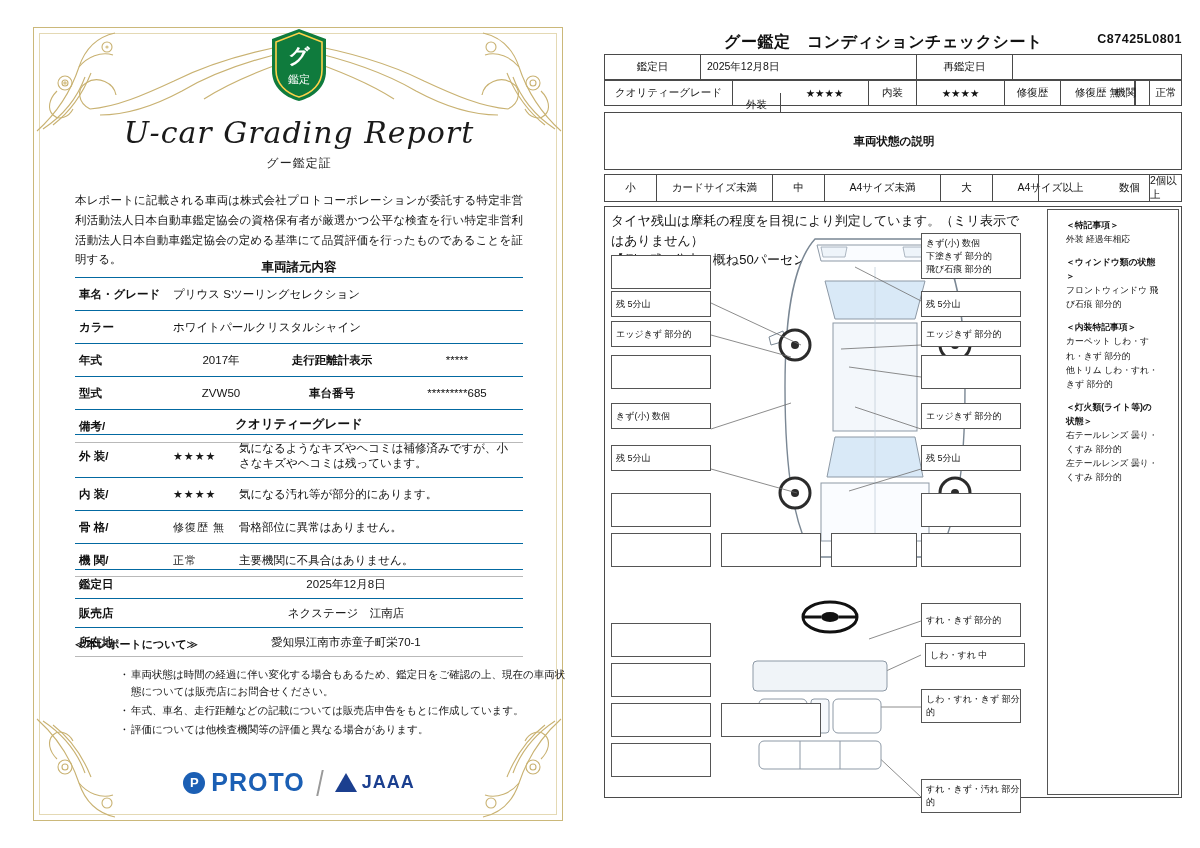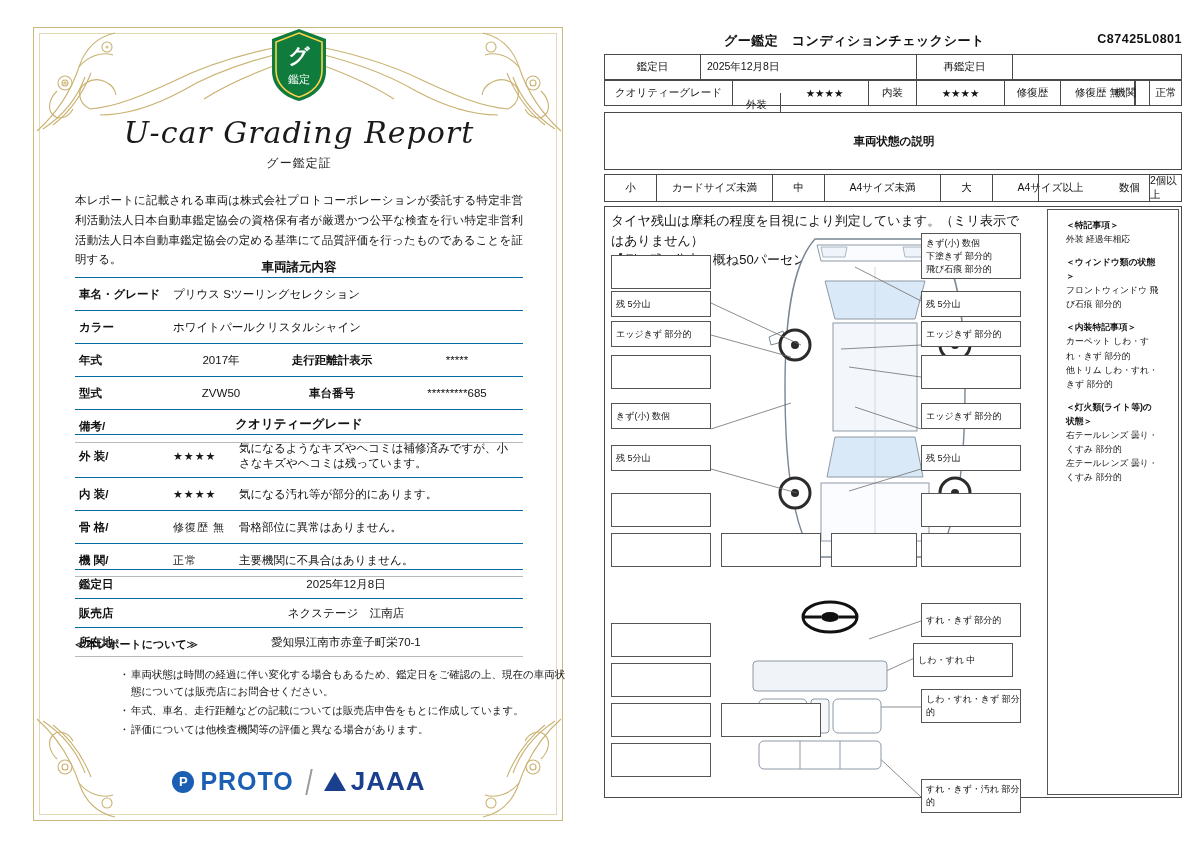--- a/index.html
+++ b/index.html
@@ -88,25 +88,25 @@
   .notes li{margin-bottom:2px;list-style:none;position:relative;padding-left:12px;}
   .notes li:before{content:"・";position:absolute;left:0;top:0;}
 
   .logos{position:absolute;left:0;right:0;bottom:44px;display:flex;justify-content:center;align-items:center;gap:14px;}
   .proto{display:flex;align-items:center;gap:6px;}
   .proto-mark{width:22px;height:22px;border-radius:50%;background:#1b5fb4;color:#fff;font-size:13px;font-weight:bold;display:flex;align-items:center;justify-content:center;}
   .proto-txt{font-size:25px;font-weight:bold;color:#1b5fb4;letter-spacing:1px;font-family:"Liberation Sans",sans-serif;}
   .logo-div{width:2px;height:26px;background:#9a9a9a;transform:skewX(-12deg);}
   .jaaa{display:flex;align-items:center;gap:5px;}
   .jaaa-mark{width:0;height:0;border-left:11px solid transparent;border-right:11px solid transparent;border-bottom:19px solid #1b3f8f;}
-  .jaaa-txt{font-size:26px;font-weight:bold;color:#1b3f8f;letter-spacing:1px;}
+  .jaaa-txt{font-size:18px;font-weight:bold;color:#1b3f8f;letter-spacing:1px;}
 
   
   .sheet{position:absolute;left:604px;top:26px;width:578px;height:790px;}
-  .sheet-title{position:absolute;left:120px;top:6px;font-size:13px;font-weight:bold;color:#111;letter-spacing:.5px;}
+  .sheet-title{position:absolute;left:120px;top:6px;font-size:16px;font-weight:bold;color:#111;letter-spacing:.5px;}
   .sheet-code{position:absolute;right:0;top:6px;font-size:12.5px;font-weight:bold;color:#111;letter-spacing:.5px;}
 
   .box{position:absolute;border:1px solid #4a4a4a;box-sizing:border-box;background:#fff;}
   .cell{position:absolute;box-sizing:border-box;display:flex;align-items:center;font-size:10.5px;color:#111;}
   .cell.c{justify-content:center;}
   .cell.l{padding-left:6px;}
   .bdr{border-right:1px solid #4a4a4a;}
 
   .row1{top:28px;left:0;width:578px;height:26px;}
   .row2{top:54px;left:0;width:578px;height:26px;}
@@ -507,21 +507,21 @@
       </div>
       <div class="rbox" style="left:316px;top:84px;width:100px;height:26px;">残 5分山</div>
       <div class="rbox" style="left:316px;top:114px;width:100px;height:26px;">エッジきず 部分的</div>
       <div class="rbox" style="left:316px;top:148px;width:100px;height:34px;"></div>
       <div class="rbox" style="left:316px;top:196px;width:100px;height:26px;">エッジきず 部分的</div>
       <div class="rbox" style="left:316px;top:238px;width:100px;height:26px;">残 5分山</div>
       <div class="rbox" style="left:316px;top:286px;width:100px;height:34px;"></div>
       <div class="rbox" style="left:316px;top:326px;width:100px;height:34px;"></div>
 
       <div class="rbox" style="left:316px;top:396px;width:100px;height:34px;">すれ・きず 部分的</div>
-      <div class="rbox" style="left:308px;top:436px;width:100px;height:34px;">しわ・すれ 中</div>
+      <div class="rbox" style="left:320px;top:436px;width:100px;height:24px;">しわ・すれ 中</div>
       <div class="rbox" style="left:316px;top:482px;width:100px;height:34px;">しわ・すれ・きず 部分的</div>
       <div class="rbox" style="left:316px;top:572px;width:100px;height:34px;">すれ・きず・汚れ 部分的</div>
 
       <div class="sidebox" style="top:2px;height:586px;">
         <div class="blk">
           <div class="h">＜特記事項＞</div>
           <div>外装 経過年相応</div>
         </div>
         <div class="blk">
           <div class="h">＜ウィンドウ類の状態＞</div>

